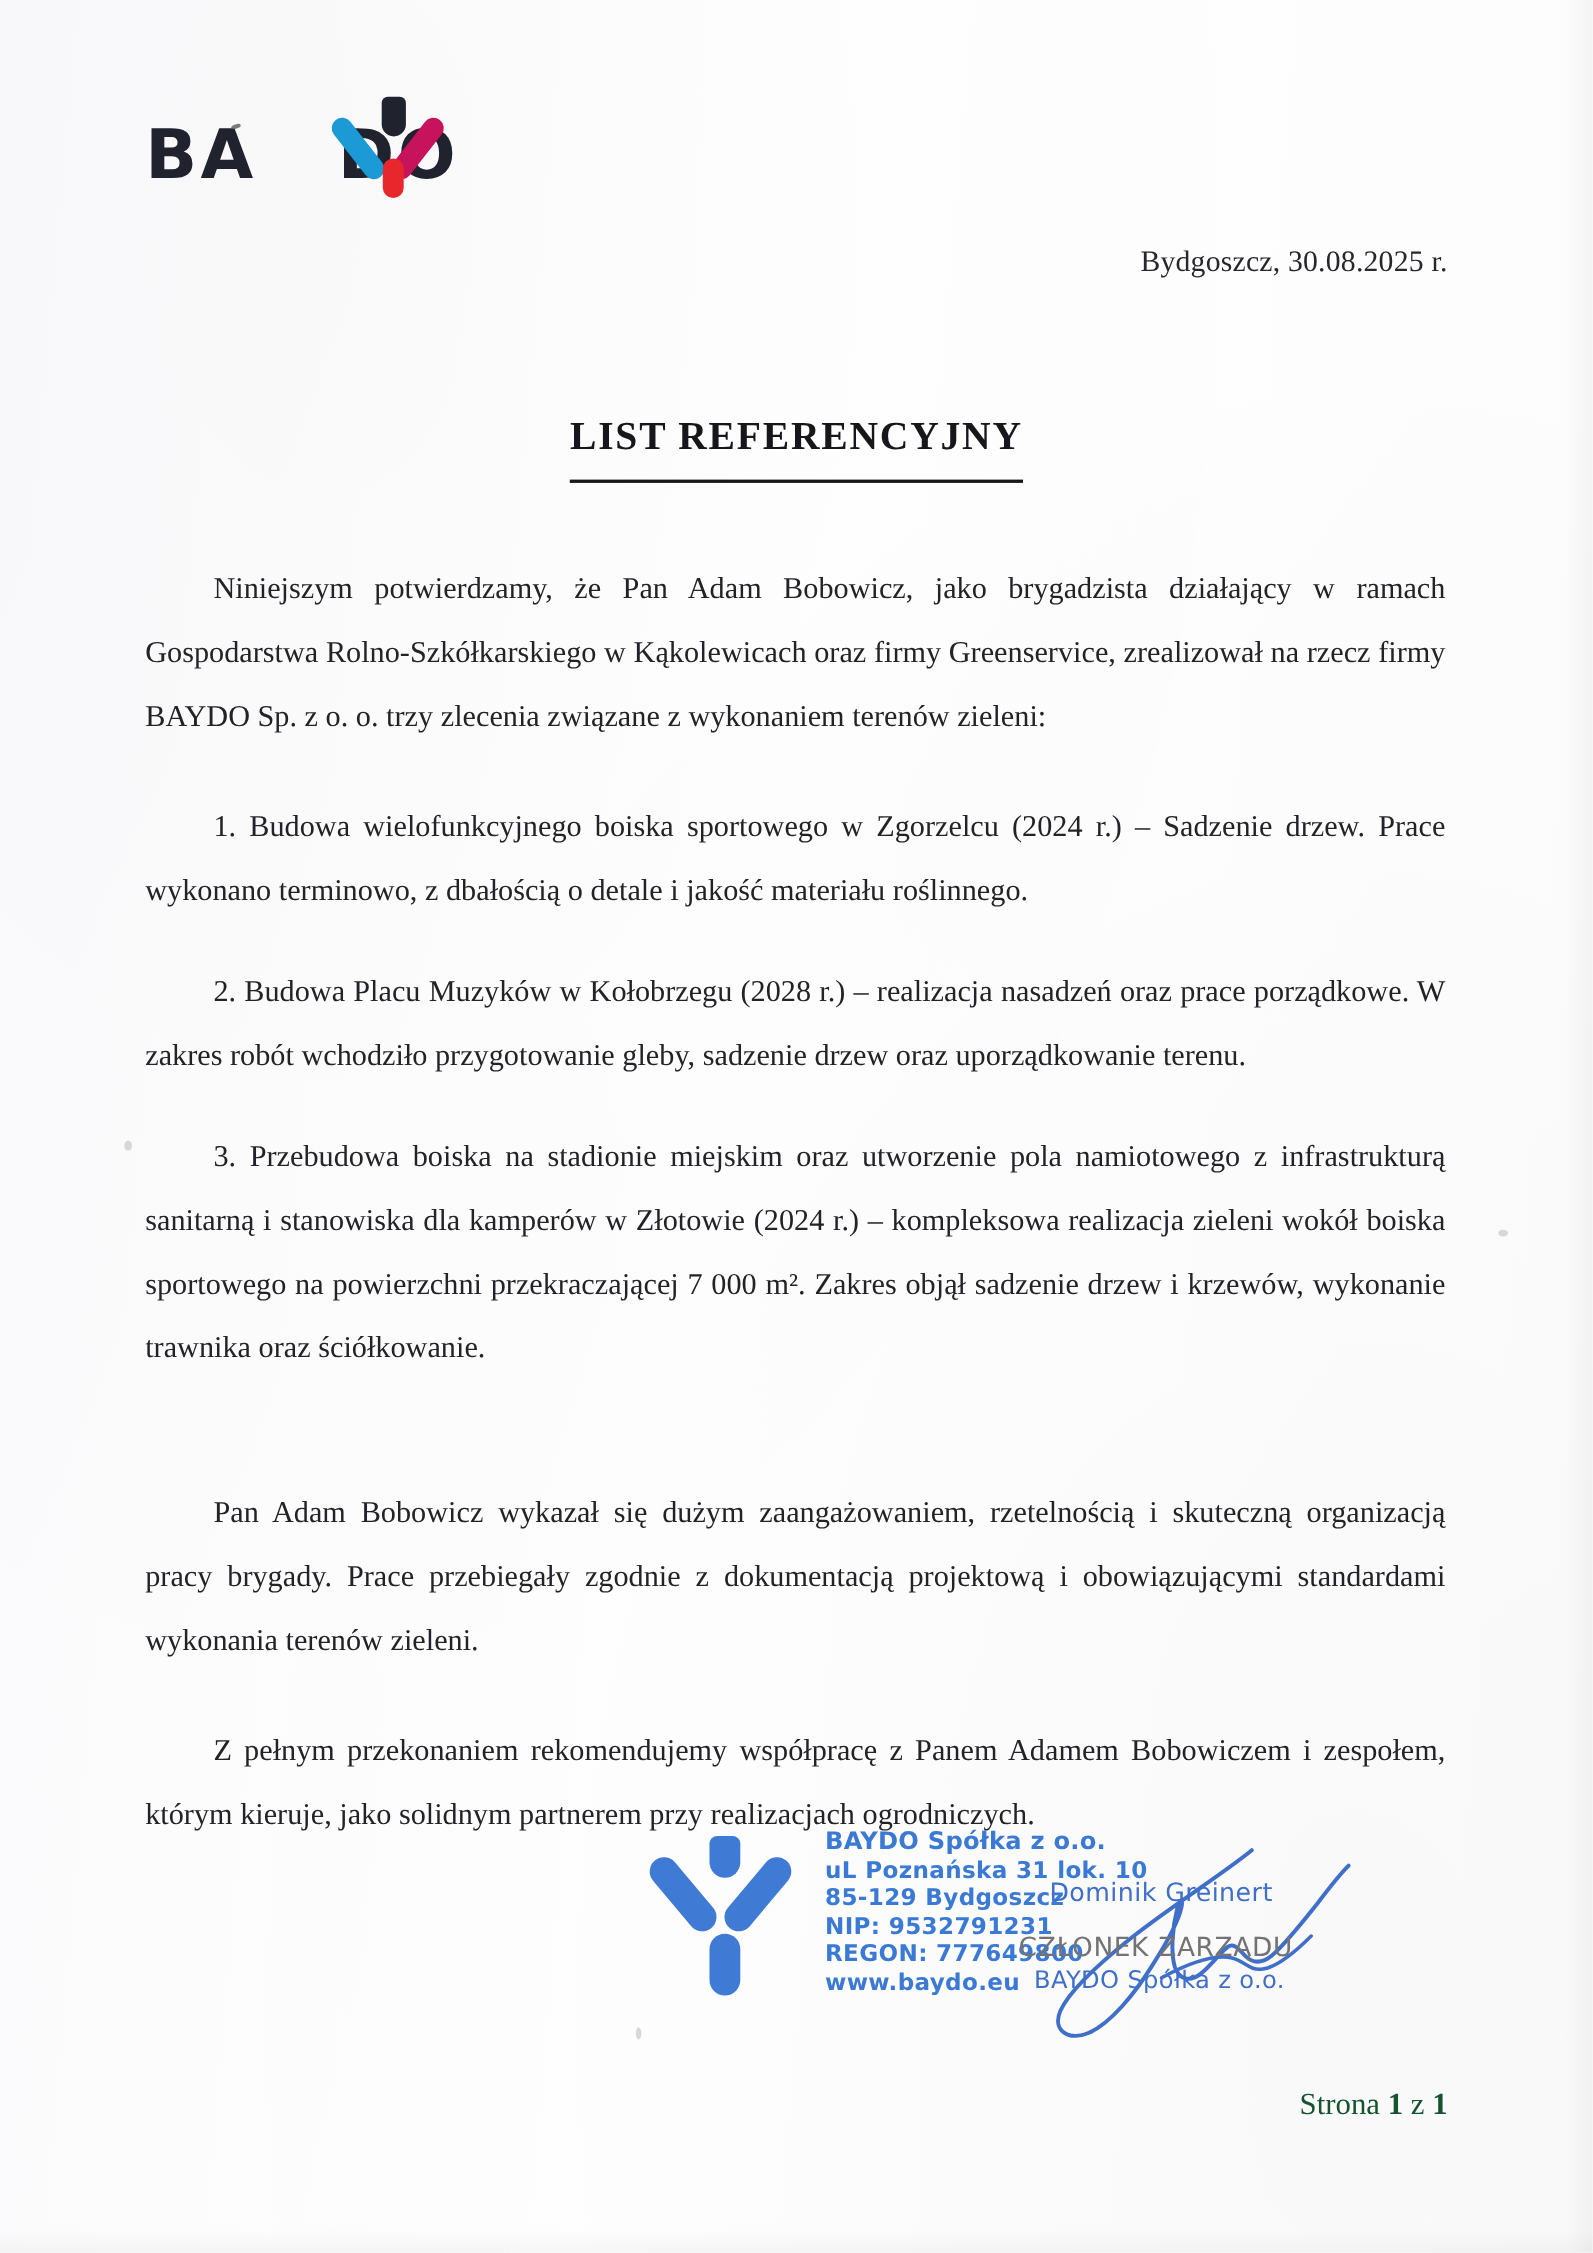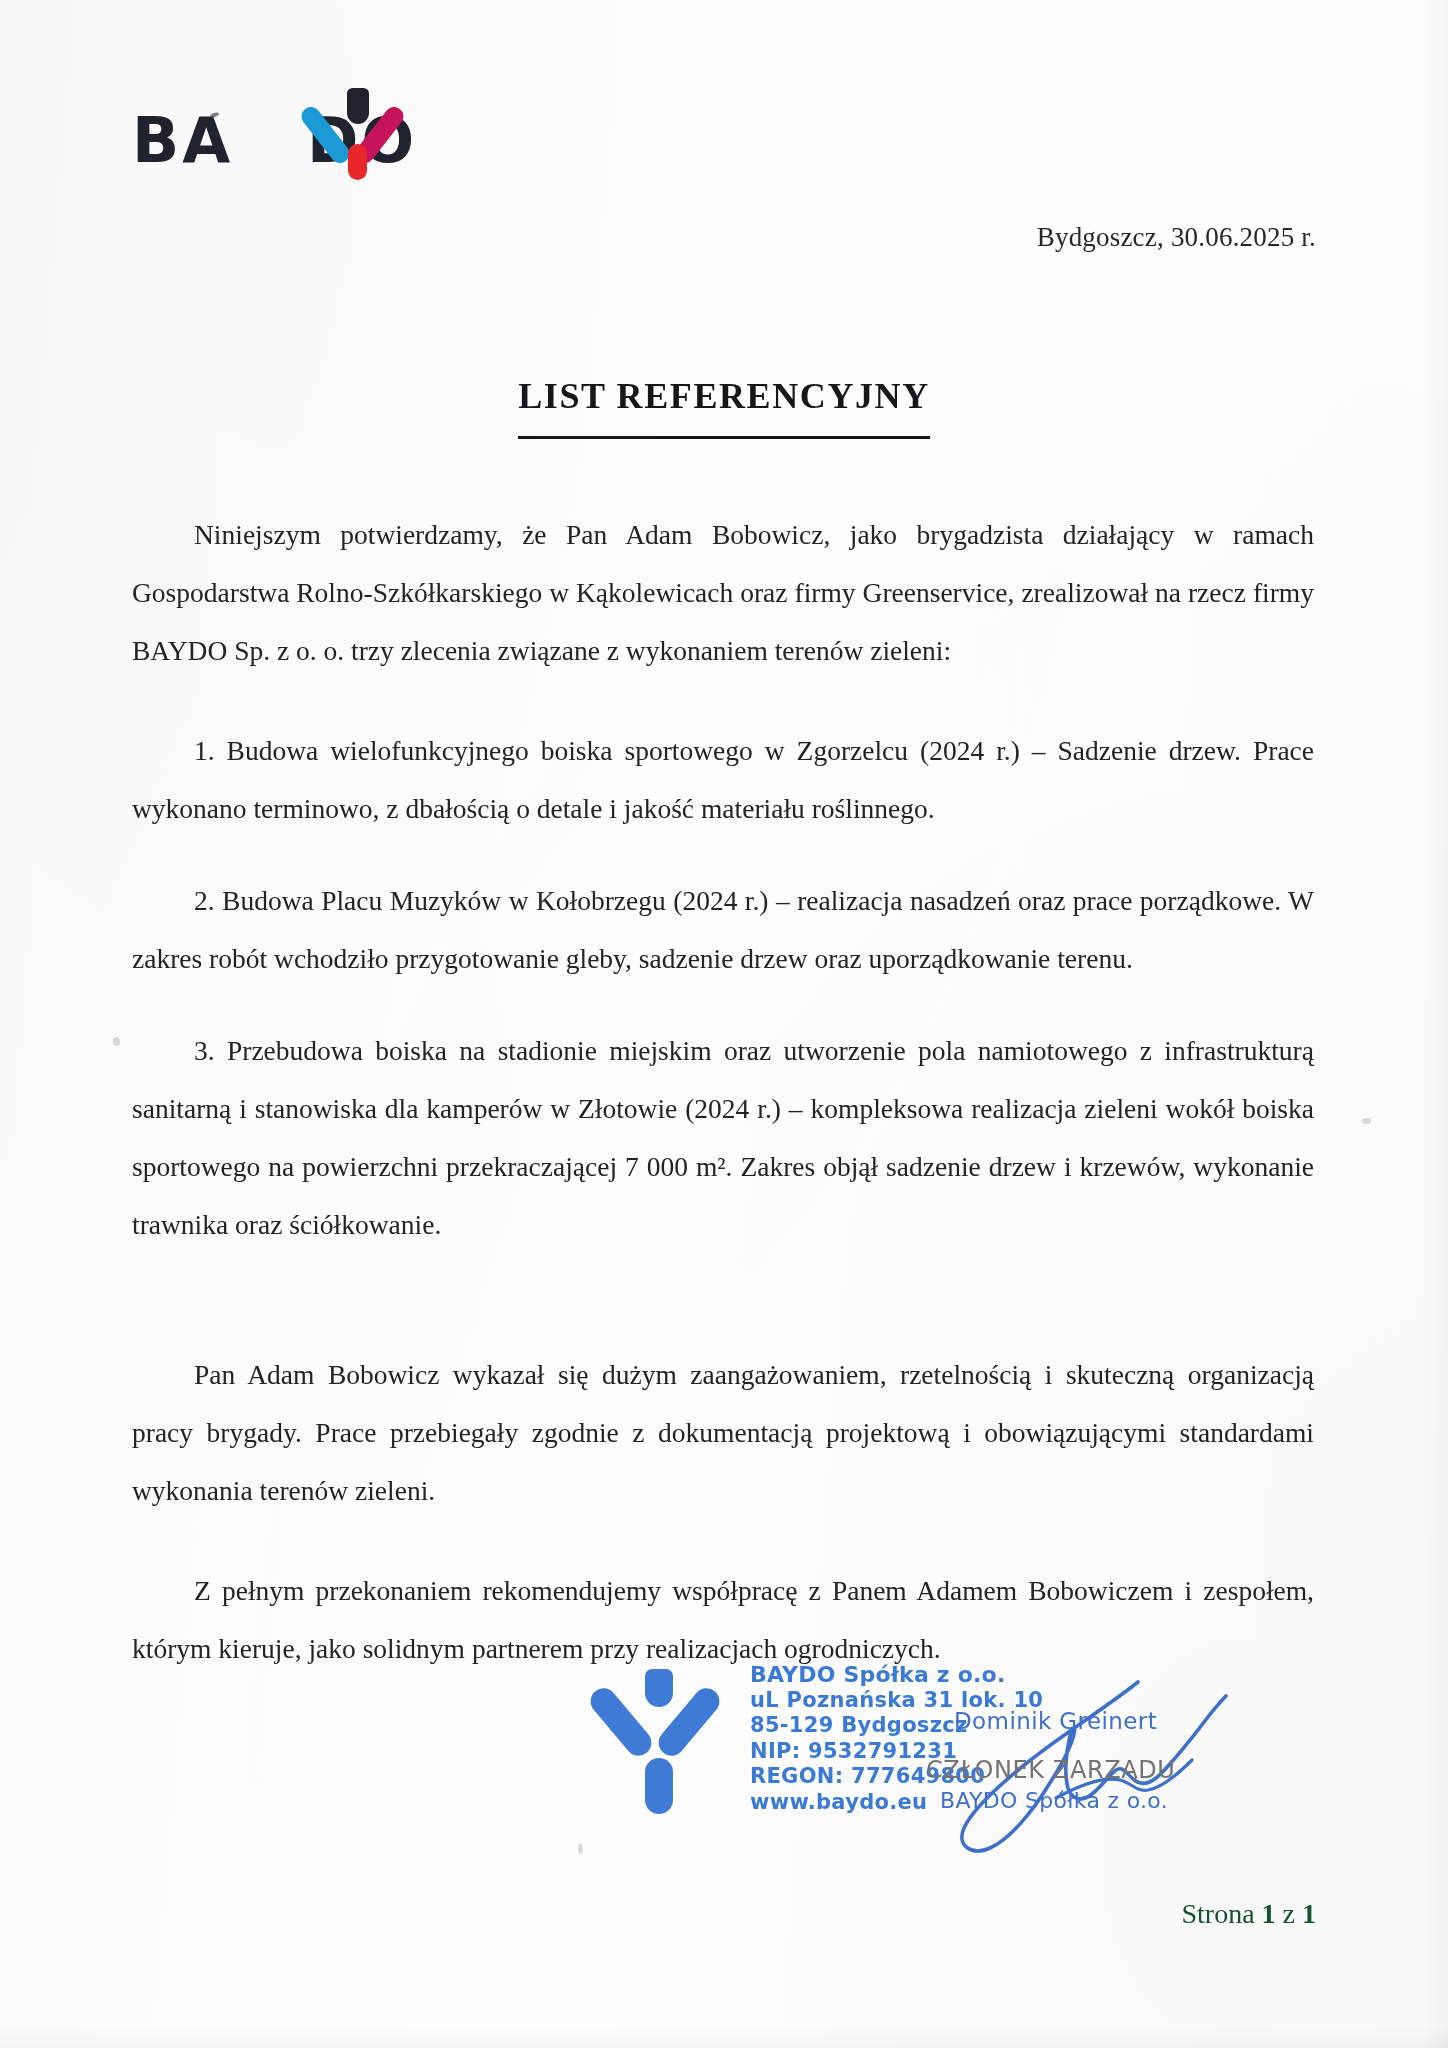--- a/index.html
+++ b/index.html
@@ -255,30 +255,30 @@
     <div class="logo-word"><span>BA</span><span class="logo-y-gap">&nbsp;&nbsp;&nbsp;</span><span>DO</span></div>
     <div class="logo-mark">
       <div class="bar bar-navy-top"></div>
       <div class="bar bar-cyan"></div>
       <div class="bar bar-magenta"></div>
       <div class="bar bar-red-bottom"></div>
     </div>
     <div class="logo-speck"></div>
   </div>
 
-  <div class="date-line">Bydgoszcz, 30.06.2025 r.</div>
+  <div class="date-line">Bydgoszcz, 30.08.2025 r.</div>
 
   <div class="title"><span class="titletext">LIST REFERENCYJNY</span></div>
 
   <div class="body-block">
     <p class="para indent">Niniejszym potwierdzamy, że Pan Adam Bobowicz, jako brygadzista działający w ramach Gospodarstwa Rolno-Szkółkarskiego w Kąkolewicach oraz firmy Greenservice, zrealizował na rzecz firmy BAYDO Sp. z o. o. trzy zlecenia związane z wykonaniem terenów zieleni:</p>
     <div class="gap-md"></div>
     <p class="para indent">1. Budowa wielofunkcyjnego boiska sportowego w Zgorzelcu (2024 r.) – Sadzenie drzew. Prace wykonano terminowo, z dbałością o detale i jakość materiału roślinnego.</p>
     <div class="gap-sm"></div>
-    <p class="para indent">2. Budowa Placu Muzyków w Kołobrzegu (2024 r.) – realizacja nasadzeń oraz prace porządkowe. W zakres robót wchodziło przygotowanie gleby, sadzenie drzew oraz uporządkowanie terenu.</p>
+    <p class="para indent">2. Budowa Placu Muzyków w Kołobrzegu (2028 r.) – realizacja nasadzeń oraz prace porządkowe. W zakres robót wchodziło przygotowanie gleby, sadzenie drzew oraz uporządkowanie terenu.</p>
     <div class="gap-sm"></div>
     <p class="para indent">3. Przebudowa boiska na stadionie miejskim oraz utworzenie pola namiotowego z infrastrukturą sanitarną i stanowiska dla kamperów w Złotowie (2024 r.) – kompleksowa realizacja zieleni wokół boiska sportowego na powierzchni przekraczającej 7 000 m². Zakres objął sadzenie drzew i krzewów, wykonanie trawnika oraz ściółkowanie.</p>
     <div class="gap-xl"></div>
     <p class="para indent">Pan Adam Bobowicz wykazał się dużym zaangażowaniem, rzetelnością i skuteczną organizacją pracy brygady. Prace przebiegały zgodnie z dokumentacją projektową i obowiązującymi standardami wykonania terenów zieleni.</p>
     <div class="gap-md"></div>
     <p class="para indent">Z pełnym przekonaniem rekomendujemy współpracę z Panem Adamem Bobowiczem i zespołem, którym kieruje, jako solidnym partnerem przy realizacjach ogrodniczych.</p>
   </div>
 
   <div class="stamp-area">
 

